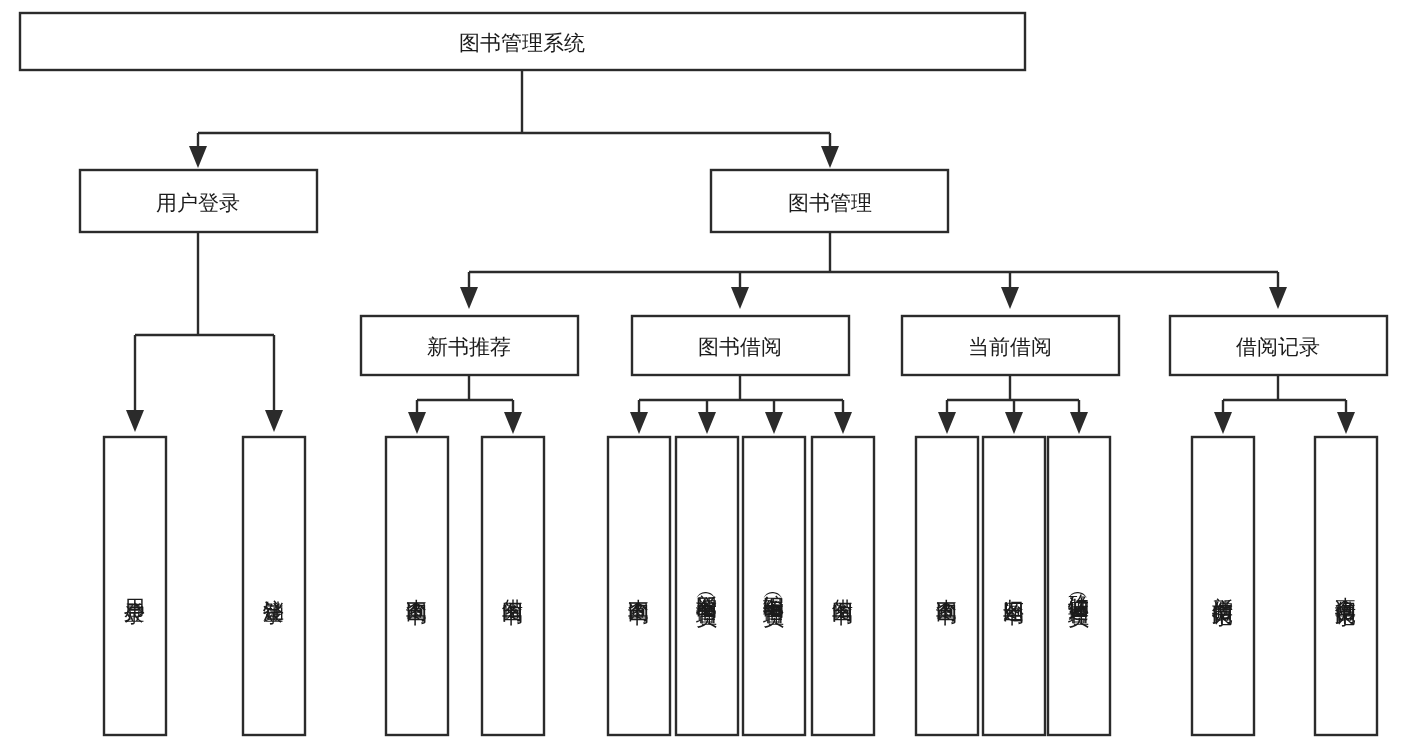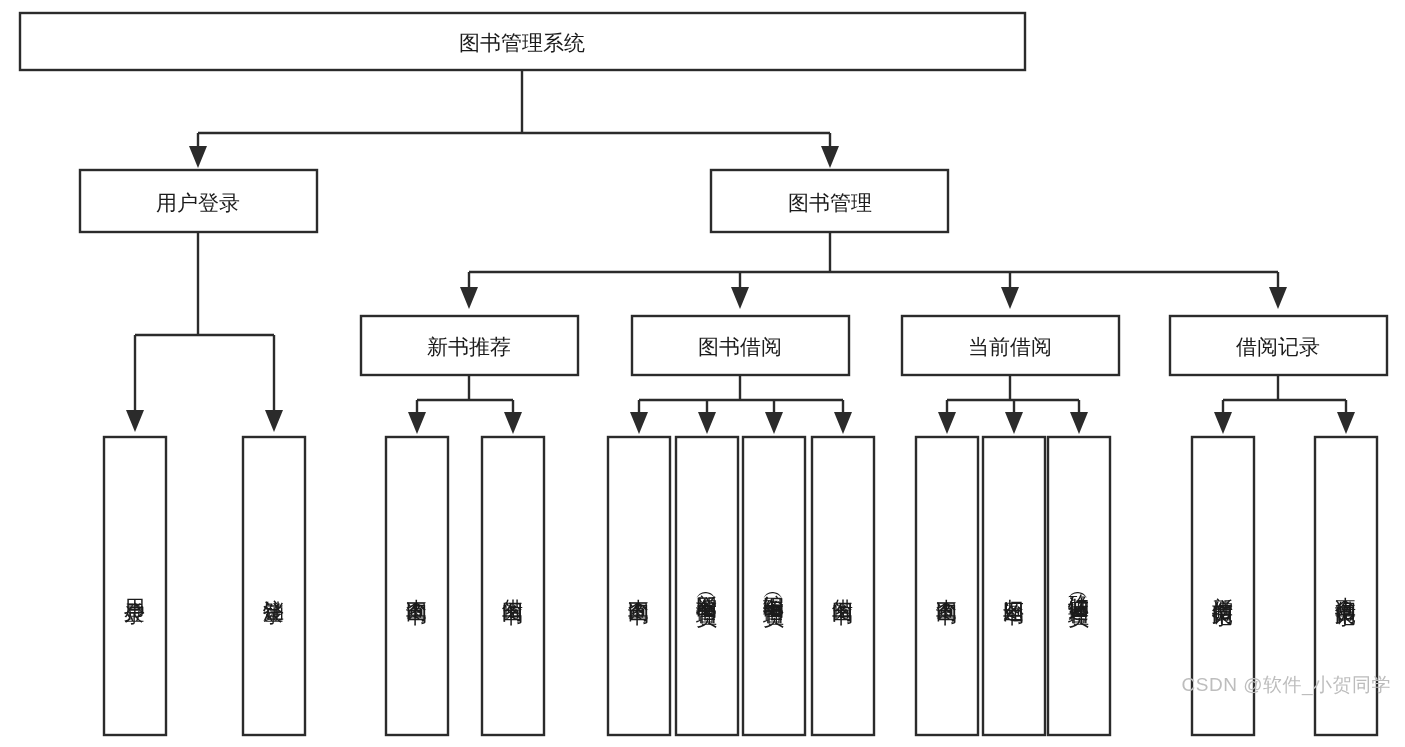--- a/index.html
+++ b/index.html
@@ -275,15 +275,14 @@
       <rect class="node-box" x="1192" y="437" width="62" height="298"></rect>
       <text class="node-label-vertical" x="1223" y="586">新增借阅记录</text>
     </g>
     <g>
       <rect class="node-box" x="1315" y="437" width="62" height="298"></rect>
       <text class="node-label-vertical" x="1346" y="586">查询借阅记录</text>
     </g>
 
   </svg>
 
-  <div class="watermark-text">CSDN @软件_小贺同学</div>
 
 </div>
 
 </body></html>

